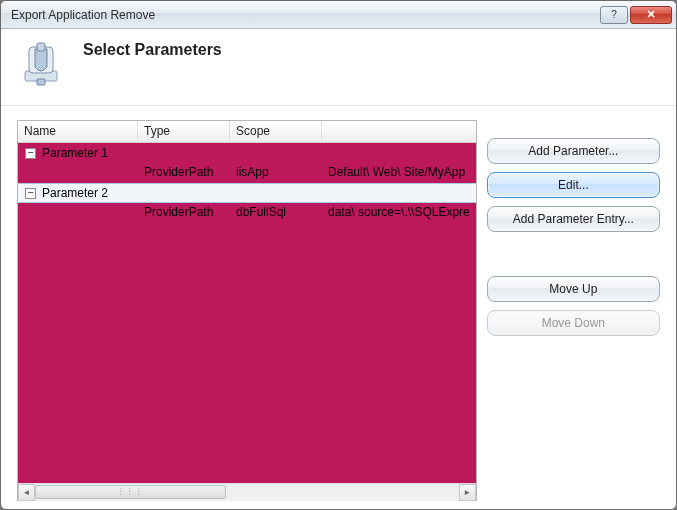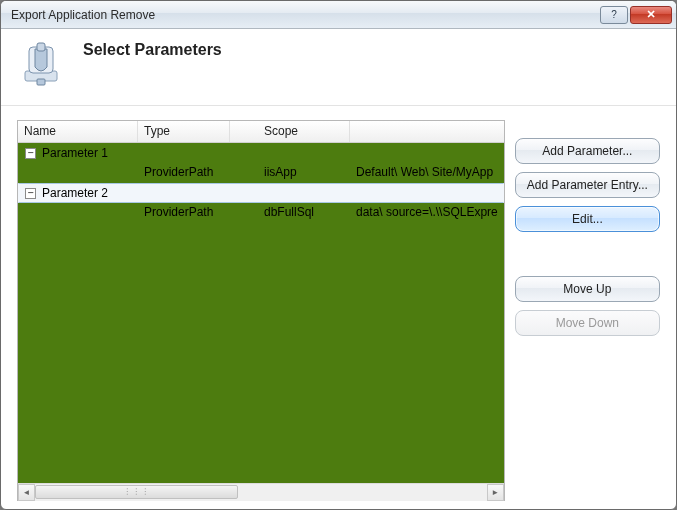--- a/index.html
+++ b/index.html
@@ -85,39 +85,39 @@
     flex: 1;
     padding: 14px 16px 8px 16px;
     display: flex;
     gap: 10px;
   }
   .grid-wrap {
     flex: 1;
     display: flex;
     flex-direction: column;
     border: 1px solid #b7b7b7;
-    background: #4d7c0f;
+    background: #be185d;
     position: relative;
   }
   .grid-header {
     display: flex;
     height: 22px;
     background: linear-gradient(to bottom, #ffffff, #efefef);
     border-bottom: 1px solid #d0d0d0;
   }
   .gh {
     border-right: 1px solid #e0e0e0;
     padding: 3px 6px;
     color: #222;
     overflow: hidden;
     white-space: nowrap;
   }
   .col-name { width: 120px; }
   .col-type { width: 92px; }
-  .col-scope { width: 92px; margin-left: 28px; }
+  .col-scope { width: 92px; }
   .col-match { flex: 1; }
   .grid-body {
     flex: 1;
     overflow: hidden;
     position: relative;
   }
   .param-row {
     display: flex;
     align-items: center;
     height: 20px;
@@ -303,22 +303,22 @@
         <div class="sb-btn">◄</div>
         <div class="sb-track">
           <div class="sb-thumb">⋮⋮⋮</div>
         </div>
         <div class="sb-btn">►</div>
       </div>
     </div>
 
     <div class="side-buttons">
       <div class="btn">Add Parameter...</div>
+      <div class="btn active">Edit...</div>
       <div class="btn">Add Parameter Entry...</div>
-      <div class="btn active">Edit...</div>
       <div class="gap"></div>
       <div class="btn">Move Up</div>
       <div class="btn disabled">Move Down</div>
     </div>
 
   </div>
 
 
 </div>
 

